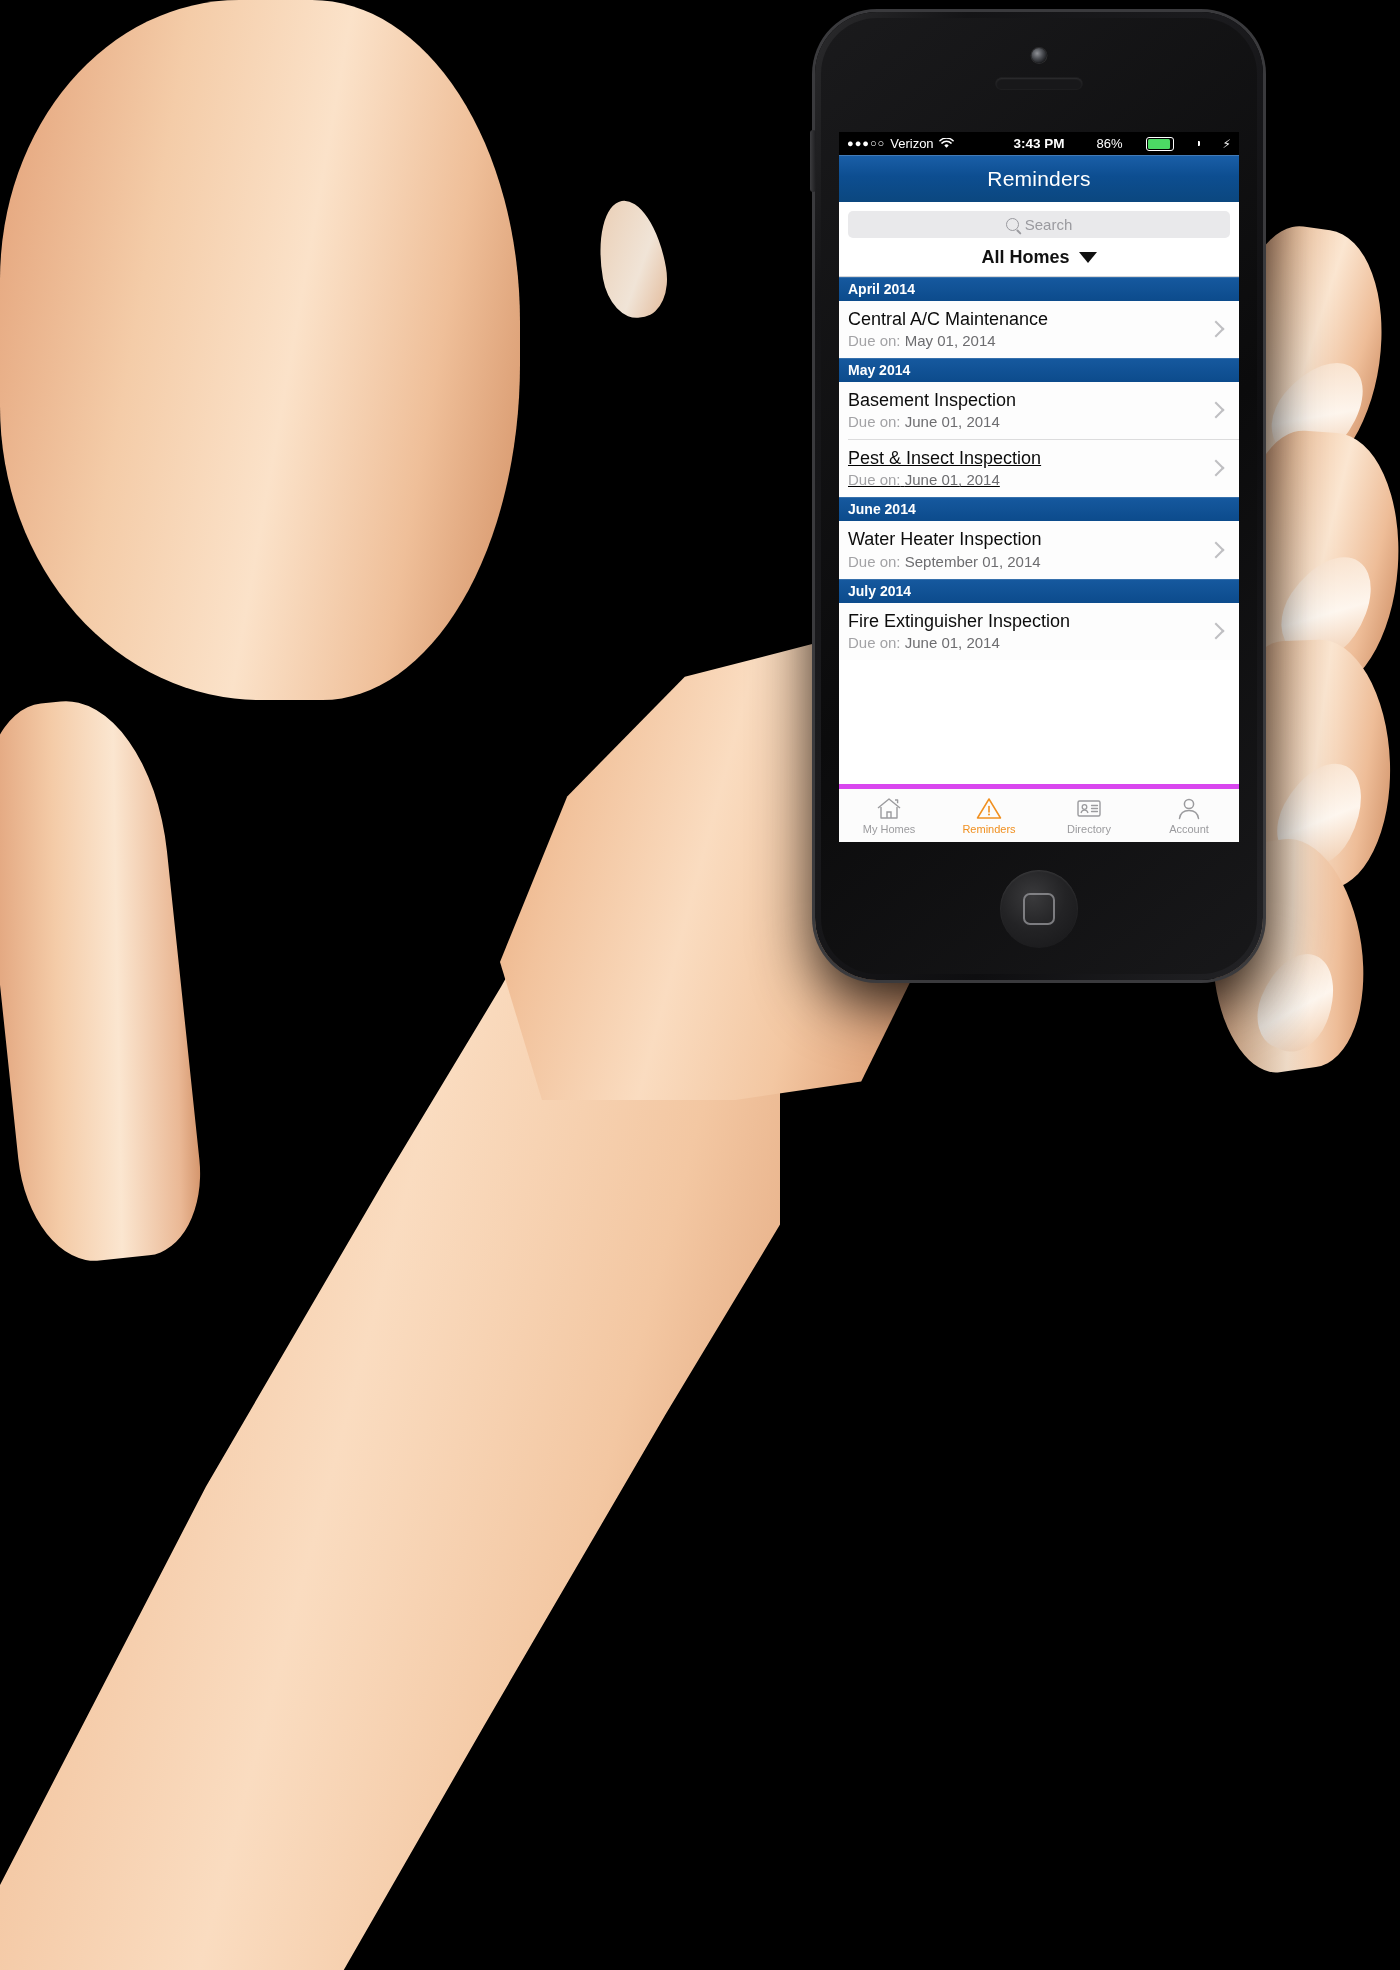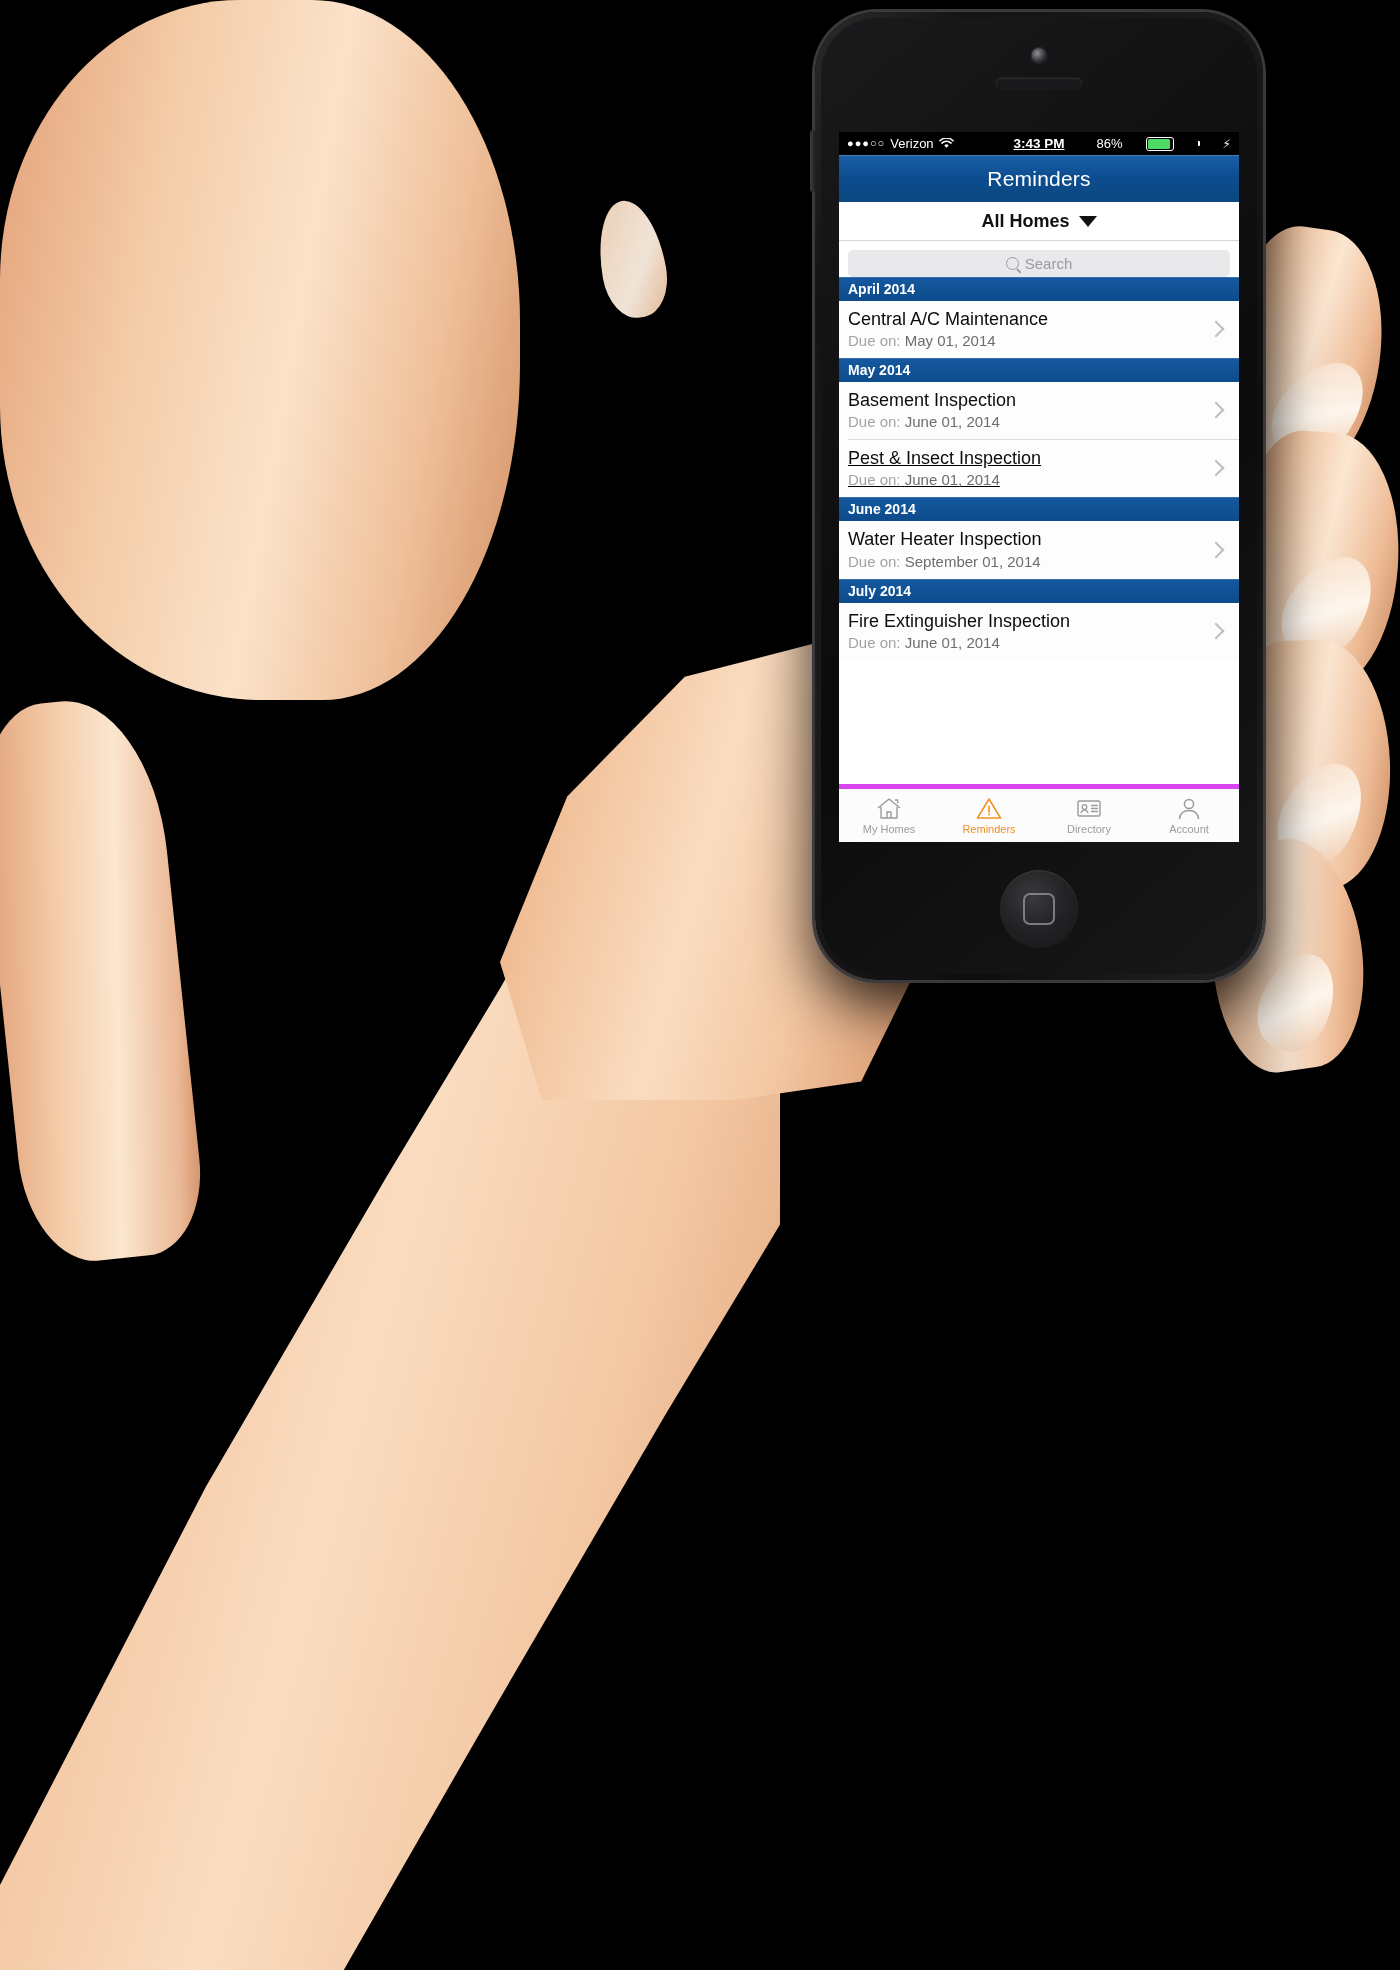--- a/index.html
+++ b/index.html
@@ -88,21 +88,21 @@
   
   #screen{position:absolute;left:24px;top:120px;width:400px;height:710px;background:#fff;overflow:hidden;}
 
   
   #statusbar{height:23px;background:#000;color:#fff;display:flex;align-items:center;
     justify-content:space-between;padding:0 8px;font-size:13px;}
   .sb-left{display:flex;align-items:center;gap:5px;}
   .sb-right{display:flex;align-items:center;gap:23px;}
   .dots{letter-spacing:1px;font-size:11px;line-height:1;}
   .carrier{font-size:13px;}
-  .clock{font-size:13.5px;font-weight:600;position:absolute;left:50%;transform:translateX(-50%);text-decoration:underline;}
+  .clock{font-size:13.5px;font-weight:600;position:absolute;left:50%;transform:translateX(-50%);}
   .batt-pct{font-size:13px;}
   .batt-shell{width:26px;height:12px;border:1px solid #fff;border-radius:3px;position:relative;display:inline-block;}
   .batt-fill{position:absolute;left:1px;top:1px;bottom:1px;width:84%;background:#4cd964;border-radius:1.5px;}
   .batt-cap{width:2px;height:5px;background:#fff;border-radius:0 1px 1px 0;display:inline-block;margin-left:1px;}
   .bolt{font-size:12px;line-height:1;}
 
   
   #navbar{height:47px;background:linear-gradient(180deg,#1a5fa8 0%,#0d4e91 45%,#0b477f 100%);
     display:flex;align-items:center;justify-content:center;
     box-shadow:inset 0 1px 0 rgba(255,255,255,.18);}
@@ -196,30 +196,30 @@
           </span>
           <span class="batt-cap"></span>
         <span class="bolt">⚡</span>
       </div>
     </div>
 
     <div id="navbar">
       <div class="title">Reminders</div>
     </div>
 
-    <div id="filterbar">
-      <span class="label">All Homes</span>
-      <span class="caret"></span>
-    </div>
-
     <div id="searchwrap">
       <div id="searchbar">
         <span class="mag"></span>
         <span>Search</span>
       </div>
+    </div>
+
+    <div id="filterbar">
+      <span class="label">All Homes</span>
+      <span class="caret"></span>
     </div>
 
     <div id="list">
         <div class="section-header">April 2014</div>
         <div class="group">
           <div class="row">
             <div class="row-text">
               <div class="row-title">Central A/C Maintenance</div>
               <div class="row-sub"><span>Due on:</span> <b>May 01, 2014</b></div>
             </div>

